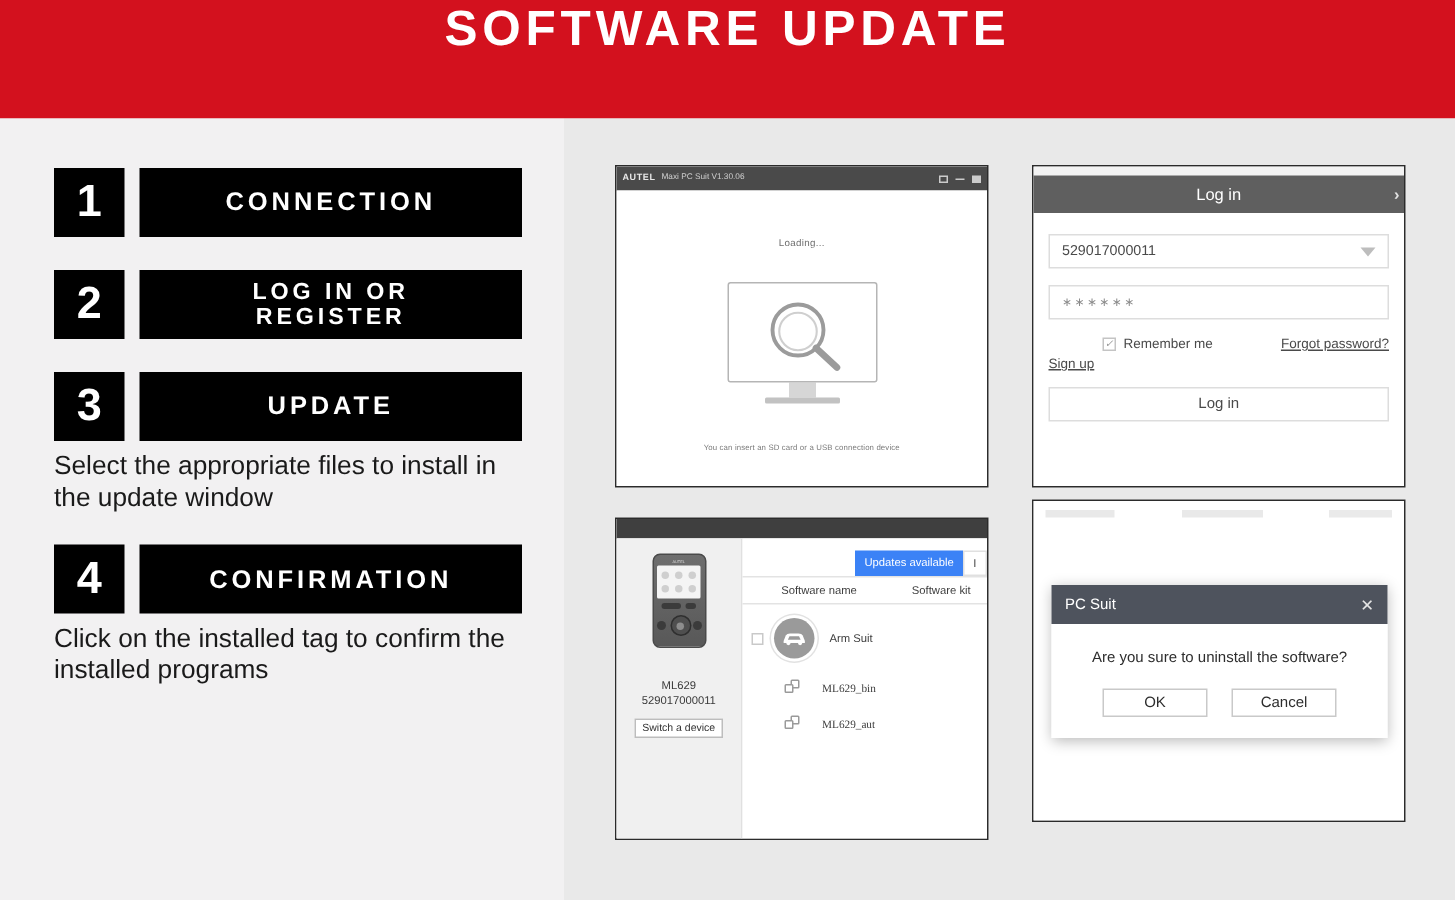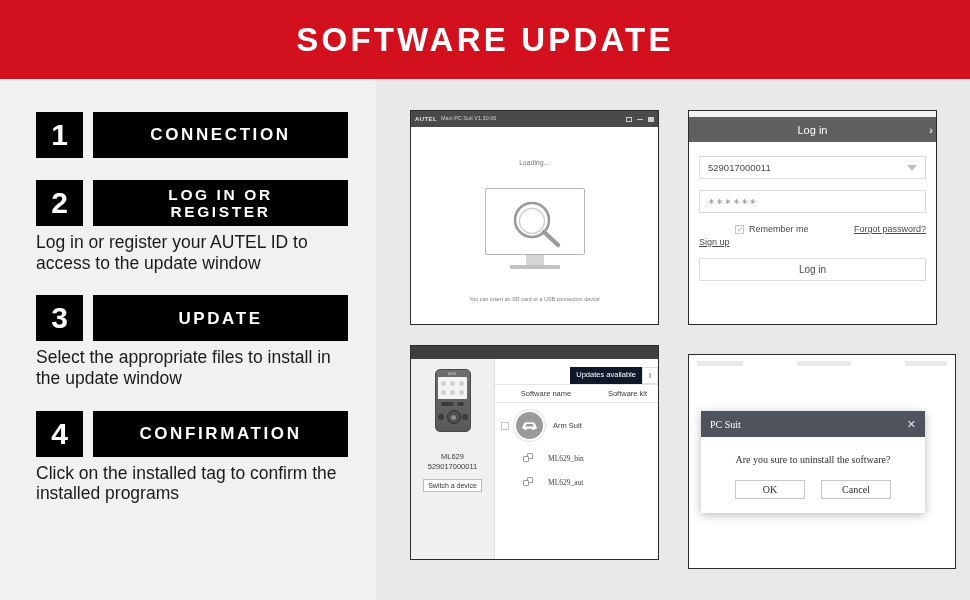--- a/index.html
+++ b/index.html
@@ -8,21 +8,21 @@
     font-family: "Liberation Sans", sans-serif;
     background: #ffffff;
     overflow: hidden;
   }
   #page { position: relative; width: 970px; height: 600px; background: #f2f1f2; }
 
   
   .banner {
     position: absolute; left: 0; top: 0; width: 970px; height: 79px;
     background: #d3111e;
-    display: flex; align-items: center; justify-content: center;
+    display: flex; align-items: flex-start; justify-content: center;
   }
   .banner-title {
     color: #ffffff;
     font-size: 33px;
     font-weight: bold;
     letter-spacing: 3.2px;
     font-family: "Liberation Sans", sans-serif;
     white-space: nowrap;
   }
 
@@ -64,21 +64,21 @@
 
   
   .shot {
     position: absolute; background: #ffffff;
     border: 1px solid #2b2b2b;
     overflow: hidden;
   }
   #shot-connect { left: 410px; top: 110px; width: 249px; height: 215px; }
   #shot-login   { left: 688px; top: 110px; width: 249px; height: 215px; }
   #shot-update  { left: 410px; top: 345px; width: 249px; height: 215px; }
-  #shot-confirm { left: 688px; top: 354px; width: 268px; height: 215px; font-family: Liberation Serif, serif; }
+  #shot-confirm { left: 688px; top: 333px; width: 249px; height: 215px; }
 
   
   .win-titlebar {
     height: 16px; background: #4a4a4a; display: flex; align-items: center;
     padding: 0 4px; gap: 4px;
   }
   .win-logo {
     color: #e8e8e8; font-size: 6px; font-weight: bold; letter-spacing: .4px;
     line-height: 1;
   }
@@ -203,21 +203,21 @@
   .device-sn { font-size: 7.5px; color: #3b3b3b; margin-top: 1px; }
   .switch-btn {
     margin-top: 8px; font-size: 7px; color: #333333;
     border: 1px solid #bdbdbd; background: #ffffff; padding: 2px 4px;
   }
   .upd-right { flex: 1; position: relative; background: #ffffff; }
   .upd-tabs {
     display: flex; justify-content: flex-end; padding: 8px 0 0 0; height: 25px;
   }
   .tab {
-    font-size: 7.5px; padding: 3px 6px; color: #ffffff; background: #0f172a;
+    font-size: 7.5px; padding: 3px 6px; color: #ffffff; background: #3b82f6;
     white-space: nowrap;
   }
   .tab.inactive { background: #ffffff; color: #4a4a4a; border: 1px solid #e0e0e0; }
   .upd-thead {
     display: flex; border-top: 1px solid #e3e3e3; border-bottom: 1px solid #e3e3e3;
     font-size: 7.5px; color: #3d3d3d; padding: 4px 0;
   }
   .th-name { width: 102px; text-align: center; }
   .th-kit { flex: 1; text-align: center; }
   .upd-row { display: flex; align-items: center; padding: 9px 0 0 6px; }
@@ -290,21 +290,20 @@
       <div class="step">
         <div class="step-head">
           <div class="step-num">2</div>
           <div class="step-label two-line">
             <div>
               <div>LOG IN OR</div>
               <div>REGISTER</div>
             </div>
           </div>
         </div>
-        <div class="step-desc">Log in or register your AUTEL ID to access to the update window</div>
       </div>
 
       <div class="step">
         <div class="step-head">
           <div class="step-num">3</div>
           <div class="step-label">UPDATE</div>
         </div>
         <div class="step-desc">Select the appropriate files to install in the update window</div>
       </div>
 

